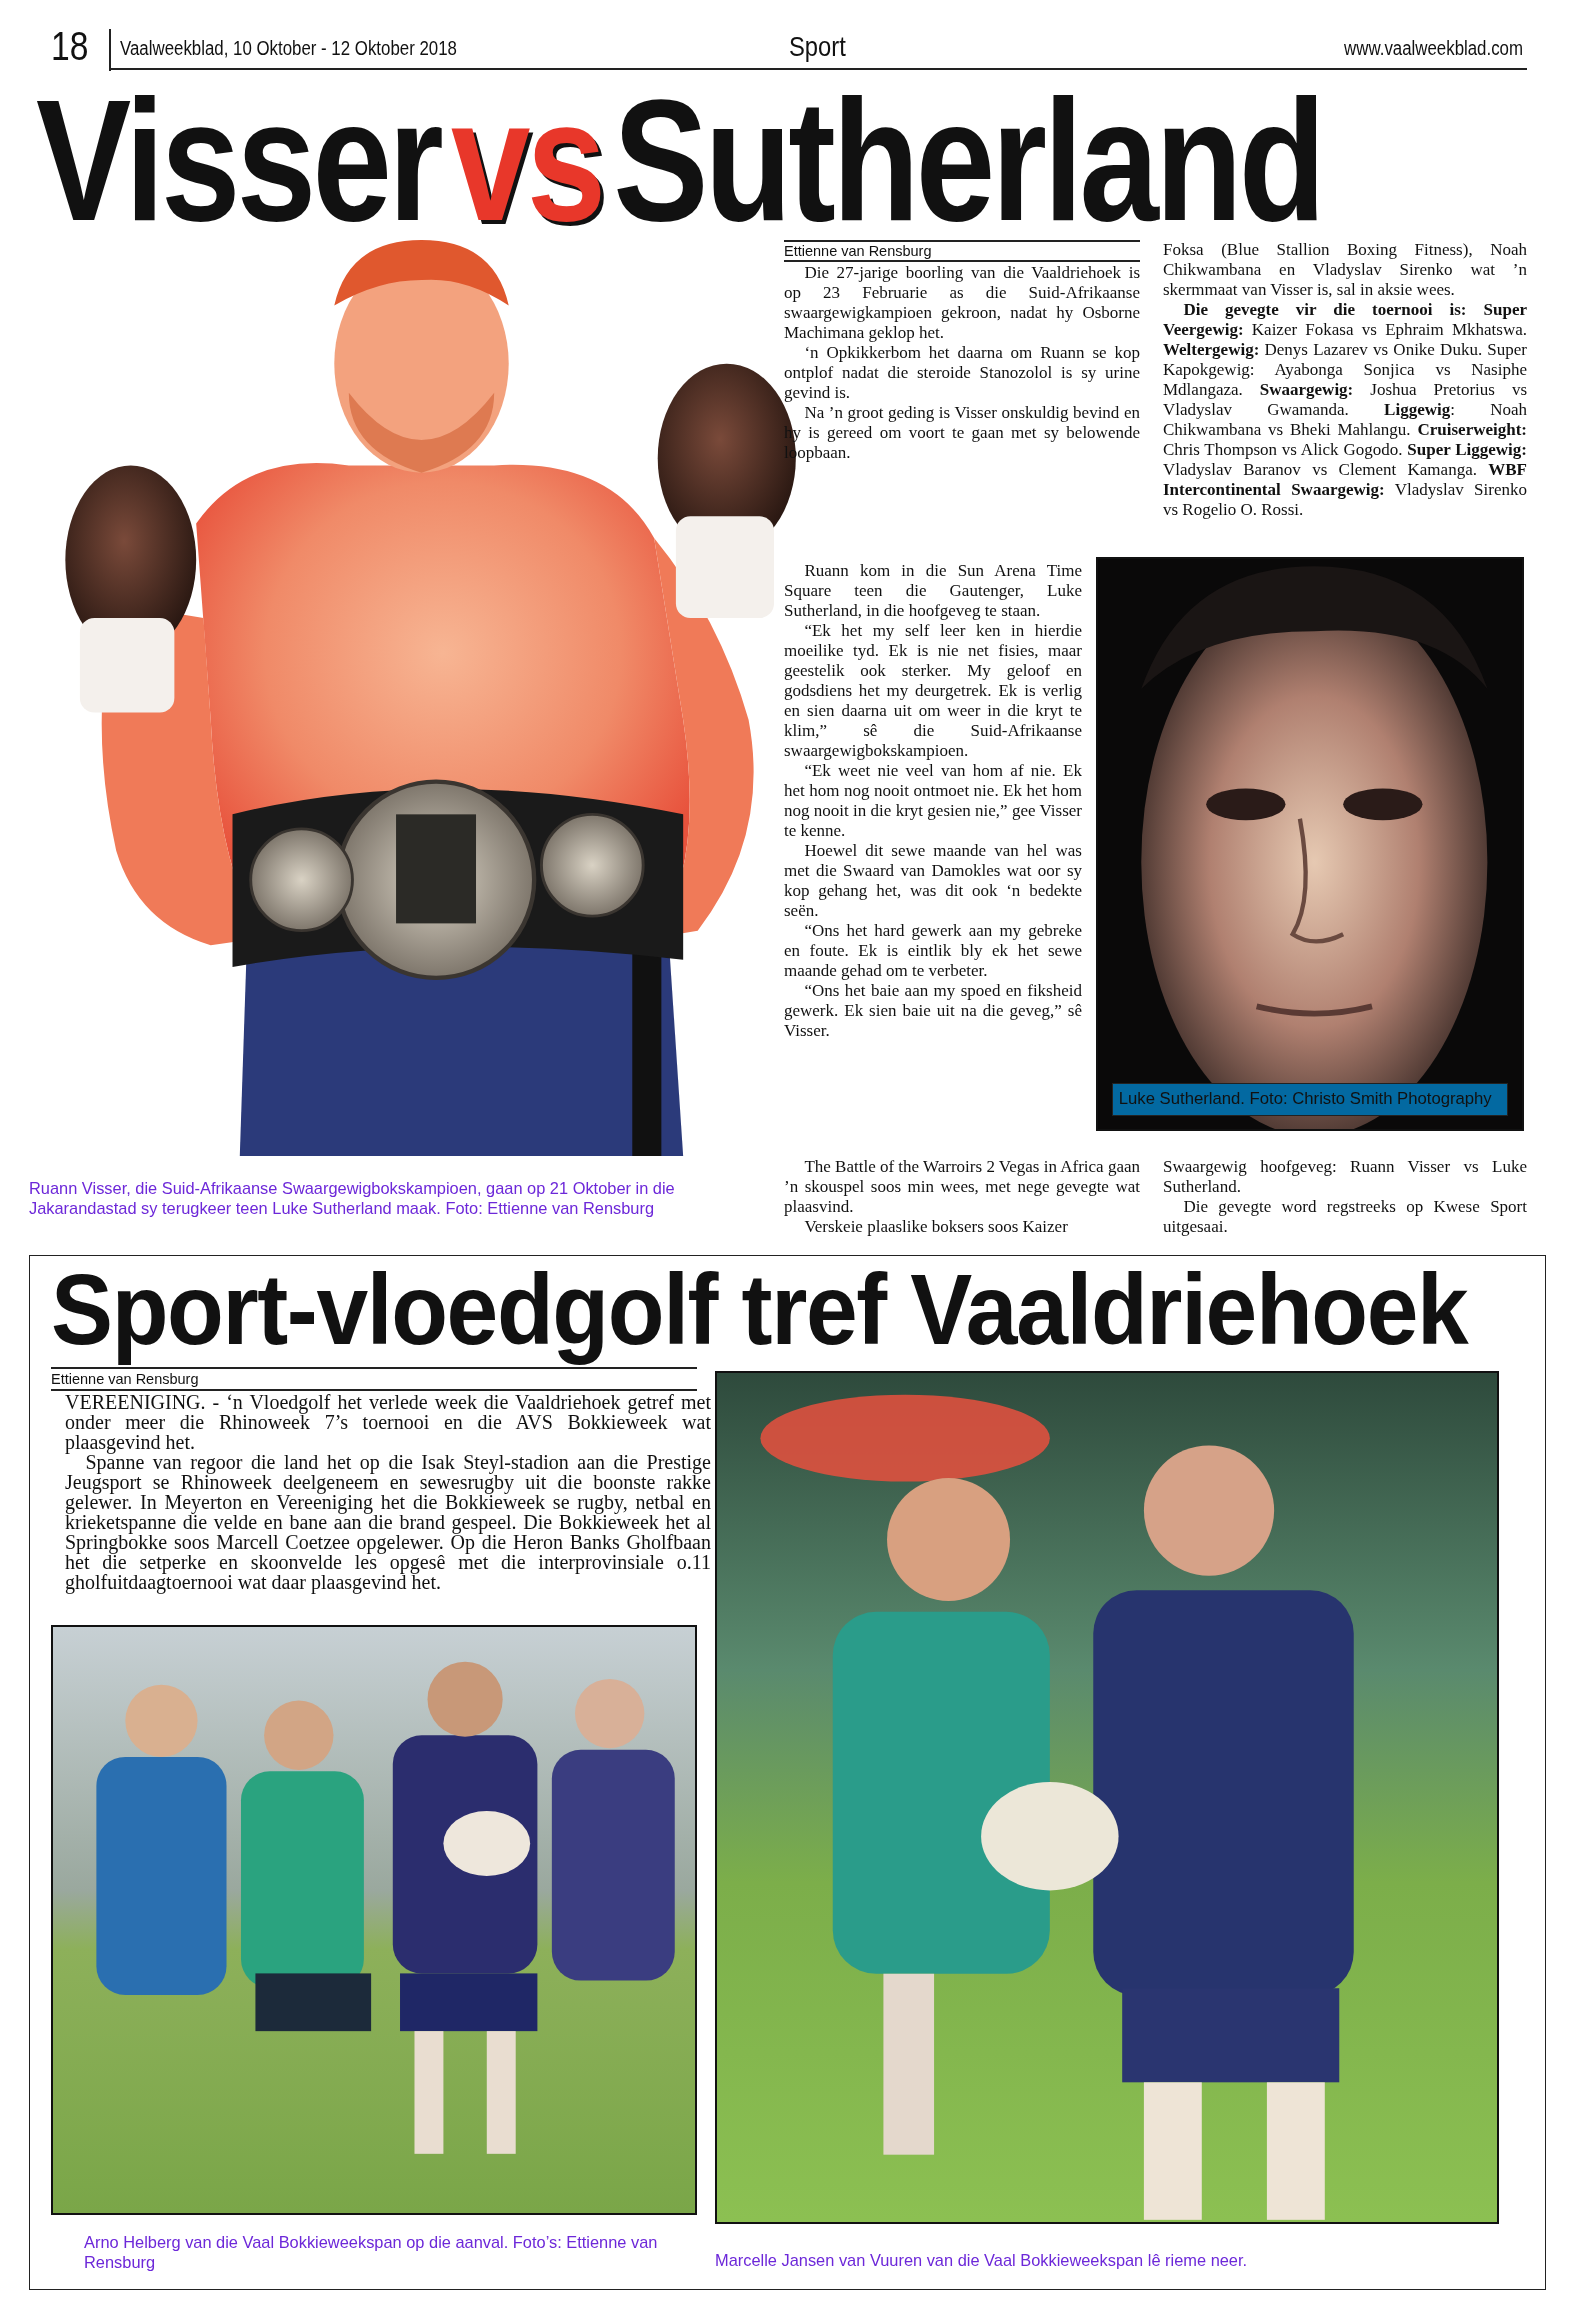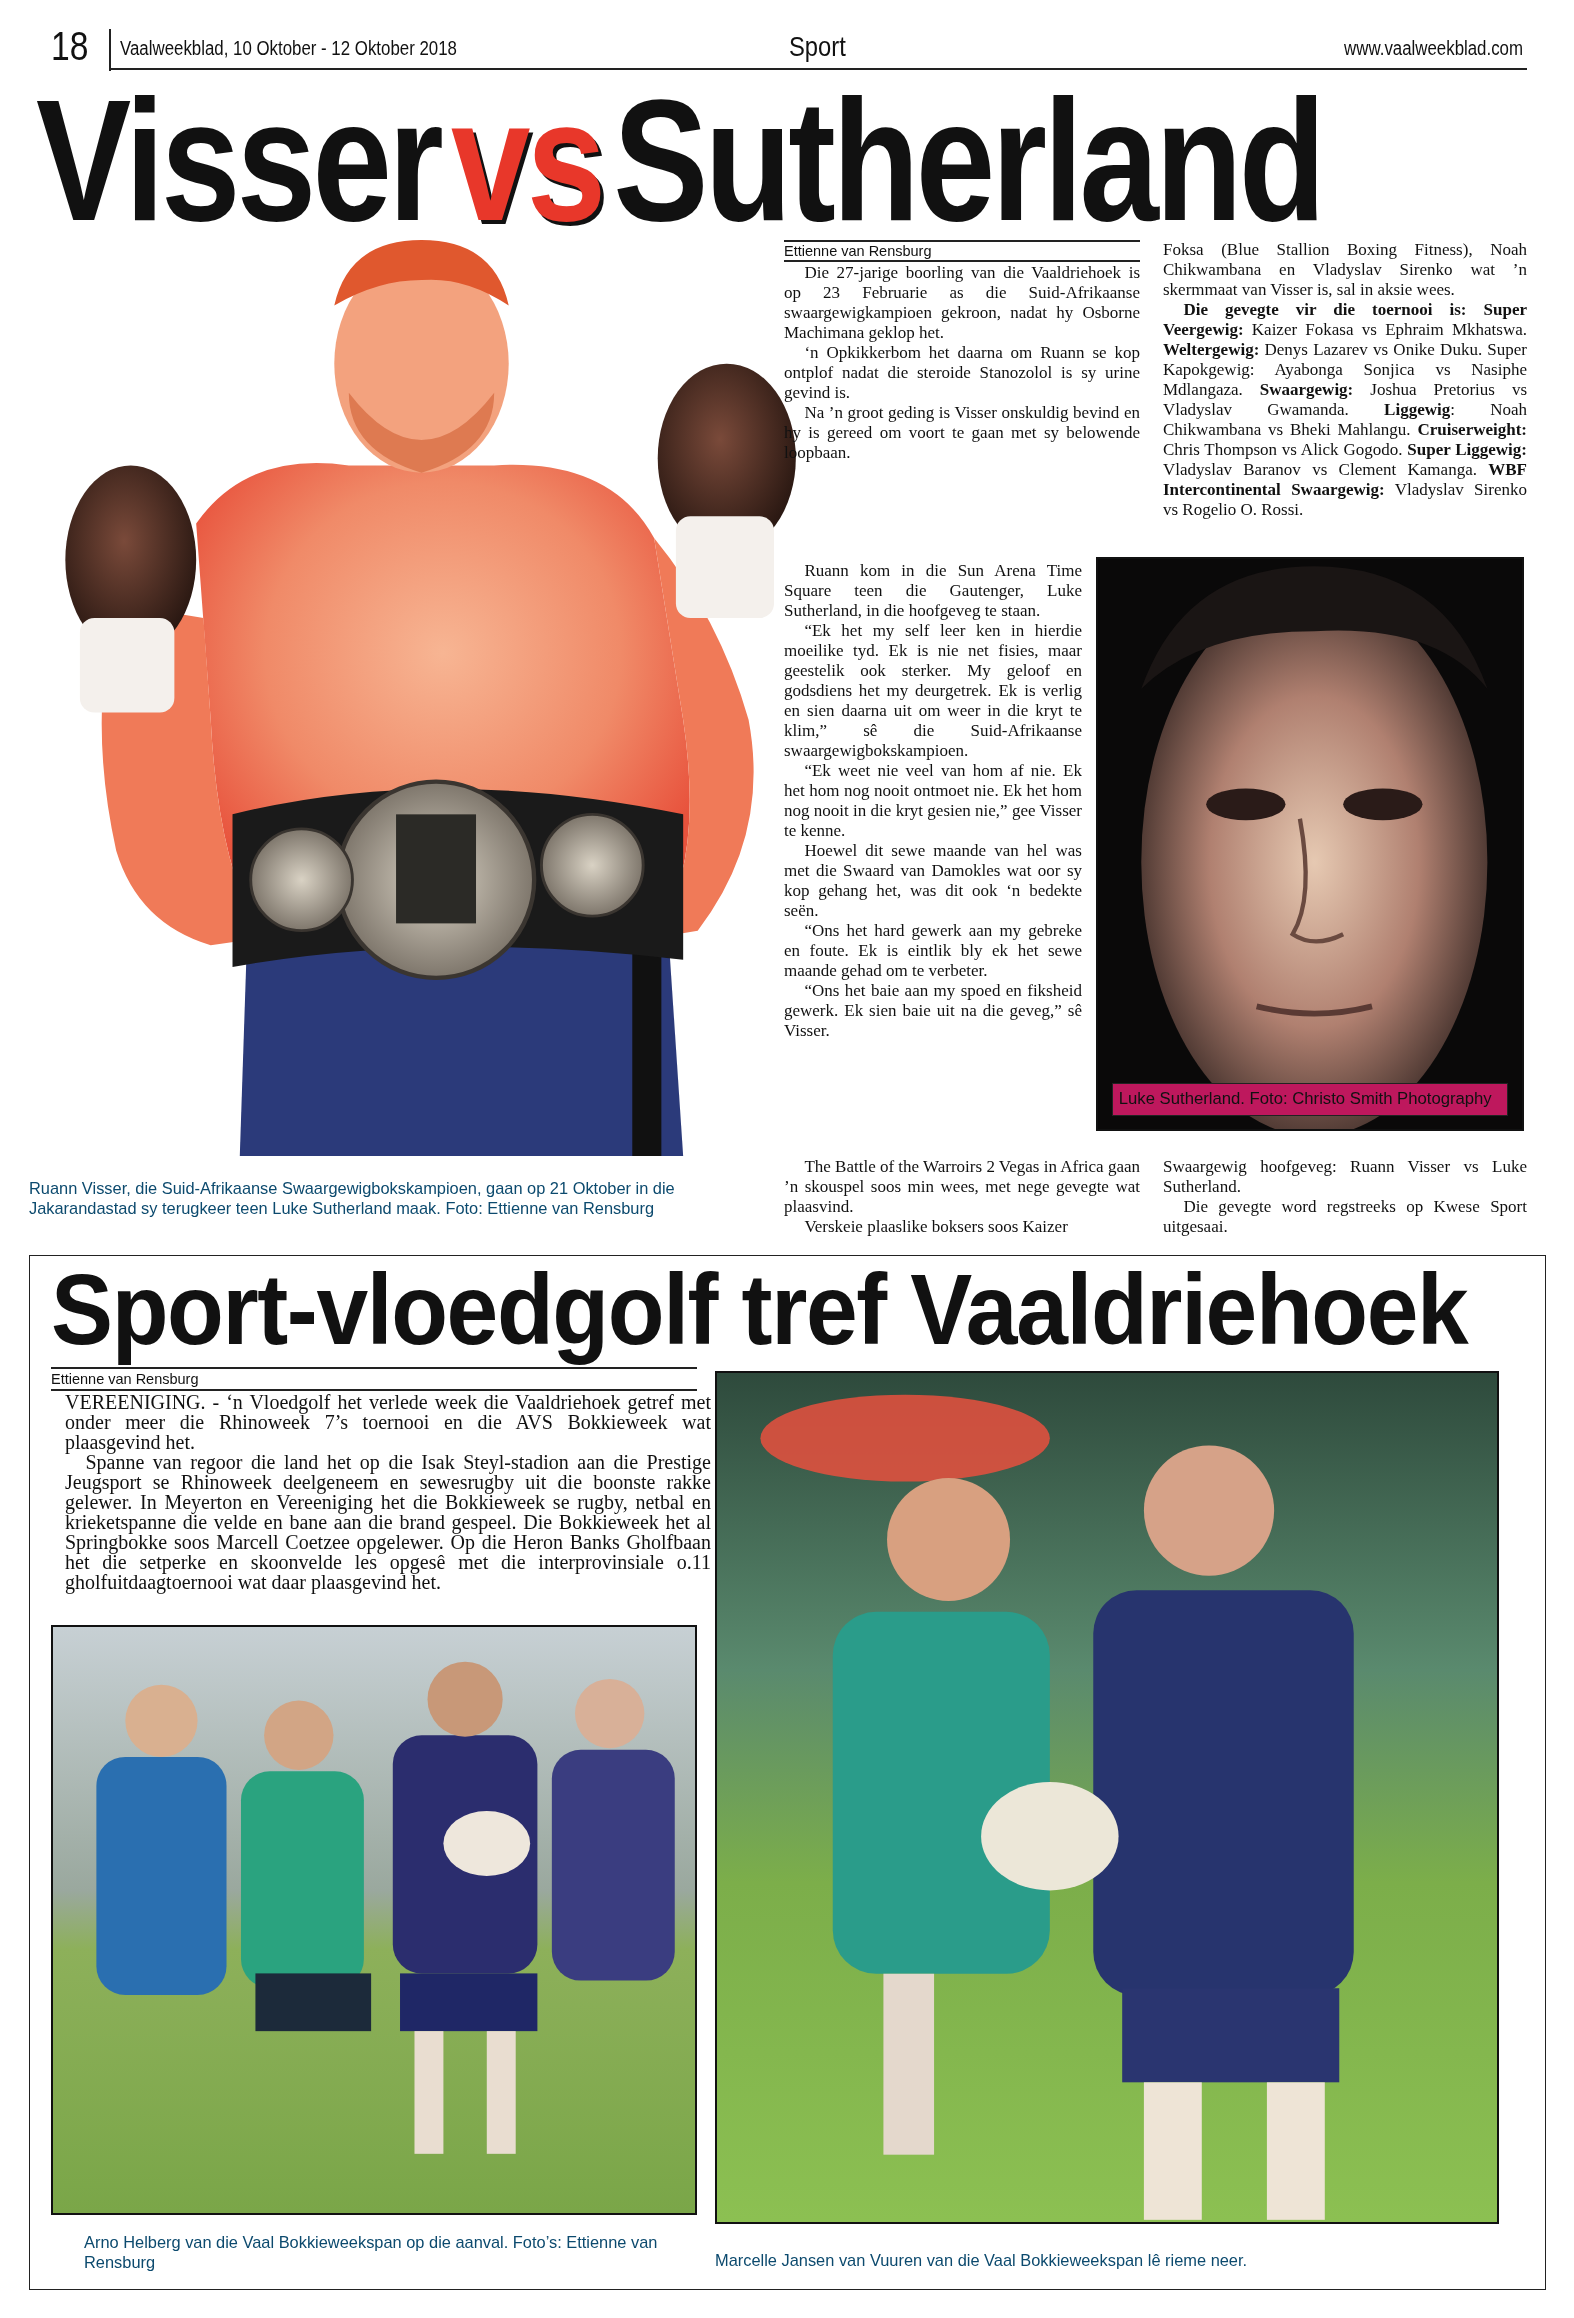--- a/index.html
+++ b/index.html
@@ -17,39 +17,39 @@
   .header-url { right: 51px; top: 36px; font-family: "Liberation Sans", sans-serif; font-size: 19.6px; line-height: 25px; transform: scaleX(0.86); transform-origin: right; white-space: nowrap; }
 
   
   .headline1 { left: 36px; top: 73px; font-family: "Liberation Sans", sans-serif; font-weight: 700; font-size: 172px; line-height: 174px; letter-spacing: -4.4px; white-space: nowrap; transform: scaleX(0.83); transform-origin: left; }
   .headline1 .vs { color: #e8372a; text-shadow: 4.4px 4.4px 0 #111; margin: 0 13px; }
 
   
   .boxer-wrap { left: 29px; top: 211px; width: 785px; height: 945px; }
   .boxer-wrap svg { width: 100%; height: 100%; display: block; }
 
-  .caption-sans { font-family: "Liberation Sans", sans-serif; font-size: 16.4px; line-height: 20.4px; color: #0c4a6e; }
+  .caption-sans { font-family: "Liberation Sans", sans-serif; font-size: 16.4px; line-height: 20.4px; color: #6d28d9; }
   .boxer-caption { left: 29px; top: 1178px; width: 742px; }
 
   
   .byline-rule { height: 1.5px; background: #222; }
   .byline { font-family: "Liberation Sans", sans-serif; font-size: 14.5px; line-height: 19px; }
 
   
   .col { font-size: 17px; line-height: 20px; text-align: justify; hyphens: manual; }
   .col p { text-indent: 20.4px; }
   .col p.first { text-indent: 0; }
   .col b { font-weight: 700; }
   .col1c { left: 784px; top: 1116px; width: 356px; }
   .col2a { left: 1163px; top: 240px; width: 364px; }
 
   
   .luke-photo { left: 1096px; top: 557px; width: 428px; height: 574px; border: 2.9px solid #111; background: #0b0a0a; overflow: hidden; }
   .luke-photo svg { width: 100%; height: 100%; display: block; }
-  .luke-caption { left: 1112px; top: 1083px; width: 396px; height: 33px; background: #be185d; border: 1.5px solid #222; font-family: "Liberation Sans", sans-serif; font-size: 16.7px; line-height: 30.5px; padding-left: 5.8px; white-space: nowrap; }
+  .luke-caption { left: 1112px; top: 1083px; width: 396px; height: 33px; background: #0369a1; border: 1.5px solid #222; font-family: "Liberation Sans", sans-serif; font-size: 16.7px; line-height: 30.5px; padding-left: 5.8px; white-space: nowrap; }
 
   
   .box2 { left: 29px; top: 1255px; width: 1517px; height: 1035px; border: 1.5px solid #222; }
   .headline2 { left: 51px; top: 1251px; font-family: "Liberation Sans", sans-serif; font-weight: 700; font-size: 100px; line-height: 116px; letter-spacing: -1.5px; white-space: nowrap; transform: scaleX(0.93); transform-origin: left; }
   .byline2-top { left: 51px; top: 1367px; width: 646px; }
   .byline2 { left: 51px; top: 1370px; }
   .byline2-bottom { left: 51px; top: 1389px; width: 646px; }
   .col3 { left: 65px; top: 1392px; width: 646px; font-size: 20px; line-height: 20px; }
 
   .rugby1 { left: 51px; top: 1625px; width: 646px; height: 590px; border: 2.9px solid #111; overflow: hidden; background: #8fa86a; }

